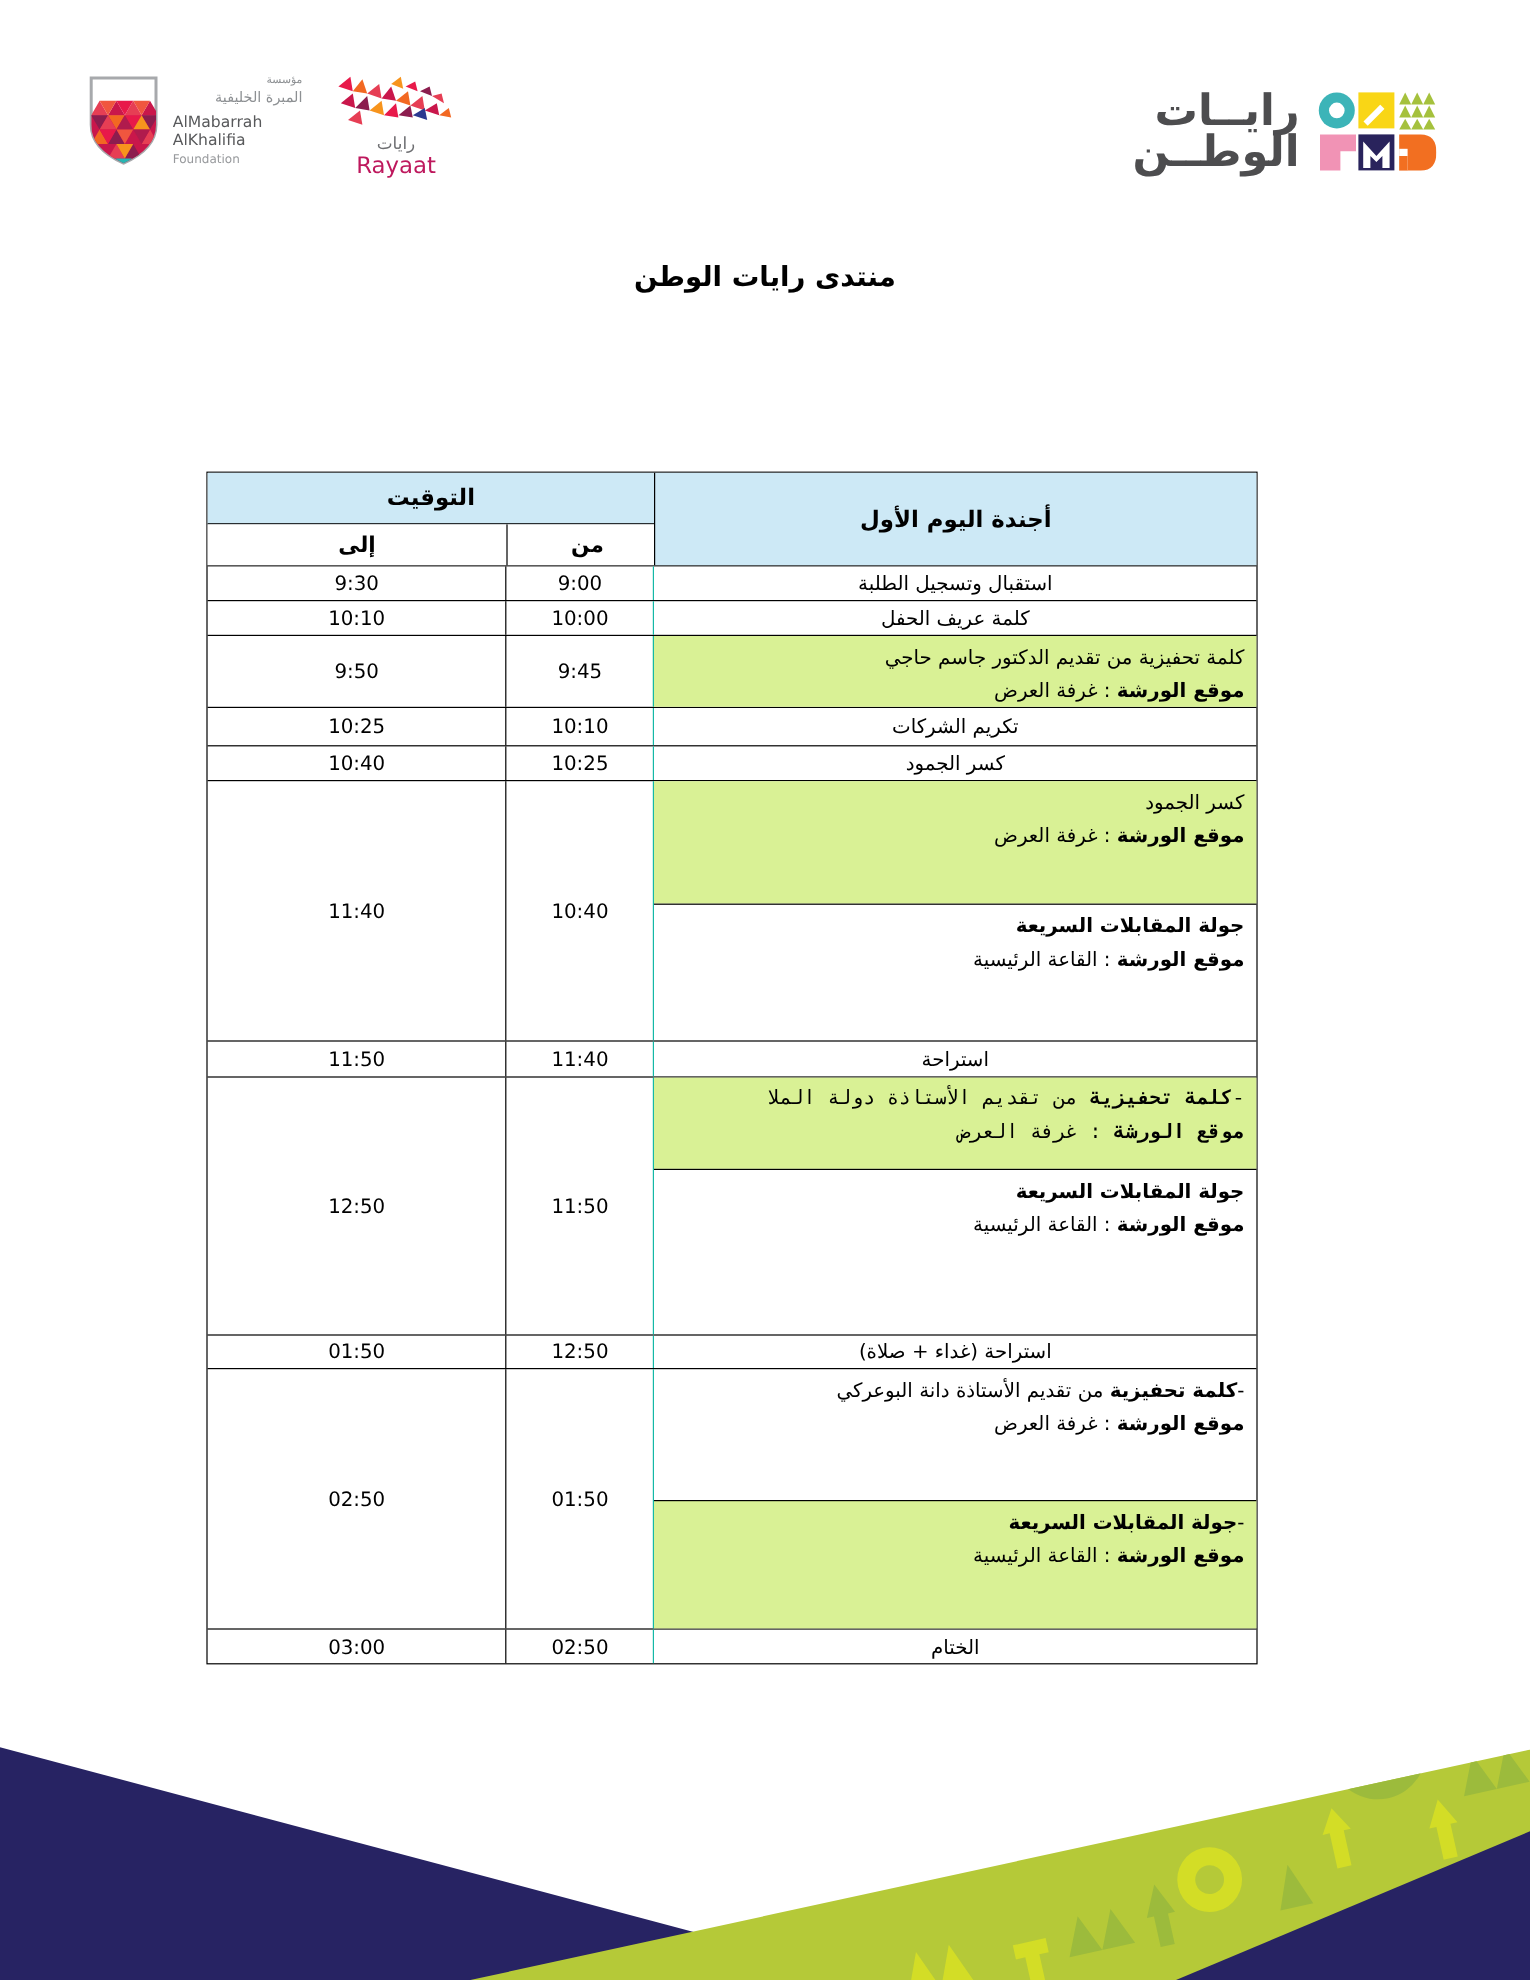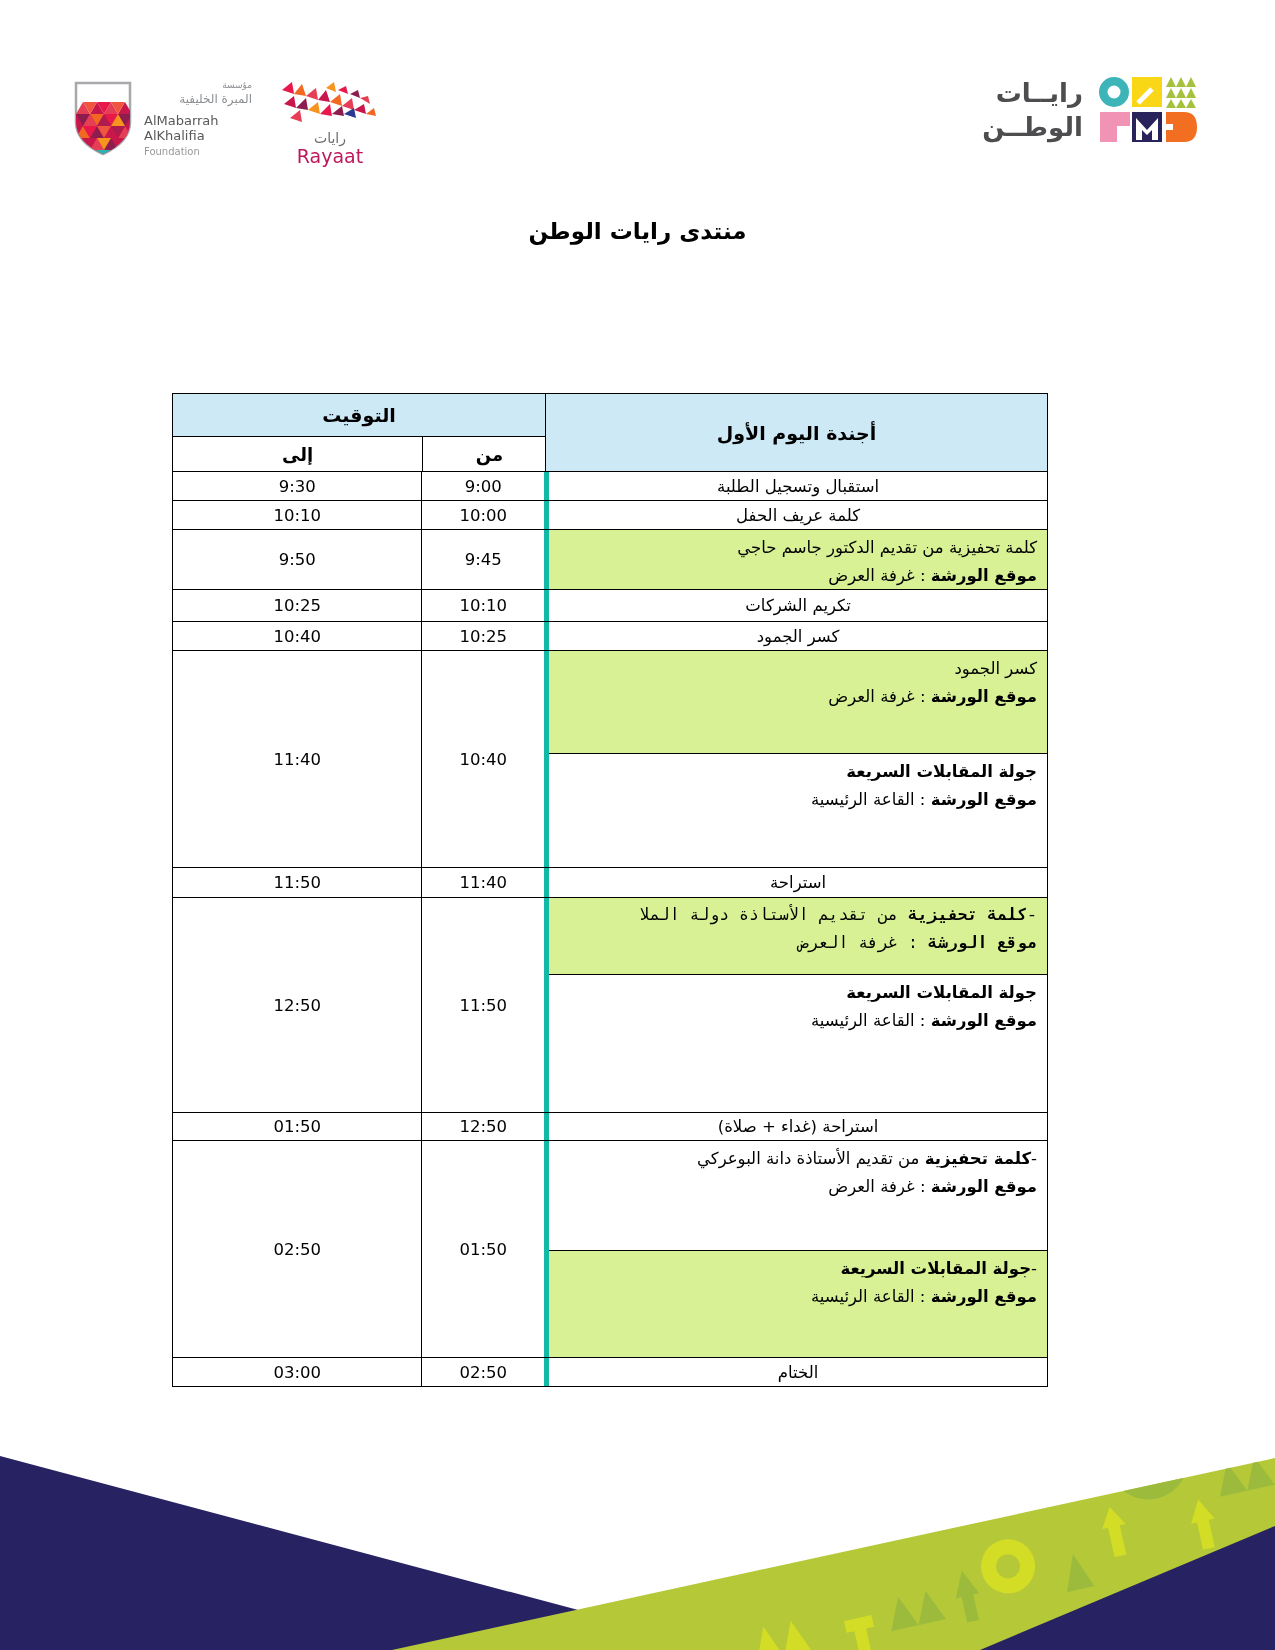--- a/index.html
+++ b/index.html
@@ -1,32 +1,32 @@
 <!DOCTYPE html>
 <html lang="ar"><head>
 <meta charset="utf-8">
 <style>
   html,body{margin:0;padding:0;background:#ffffff;}
   .page{
     position:relative;width:1275px;height:1650px;background:#ffffff;
     overflow:hidden;font-family:"DejaVu Sans",sans-serif;color:#111;
   }
   
-  .logo-left{position:absolute;left:72px;top:80px;display:flex;align-items:flex-start;}
+  .logo-left{position:absolute;left:72px;top:62px;display:flex;align-items:flex-start;}
   .shield-wrap{width:62px;height:78px;}
   .almab-text{margin-left:10px;width:108px;}
   .almab-ar-small{font-size:9px;color:#8d9093;text-align:right;direction:rtl;line-height:11px;}
   .almab-ar{font-size:12px;color:#8d9093;text-align:right;direction:rtl;line-height:16px;margin-bottom:6px;}
   .almab-en1{font-size:13px;color:#58595b;line-height:15px;}
   .almab-en3{font-size:10px;color:#97999c;line-height:14px;margin-top:2px;}
   .rayaat-wrap{margin-left:28px;width:100px;text-align:center;}
   .rayaat-ar{font-size:14px;color:#6d6e71;direction:rtl;line-height:16px;margin-top:2px;text-align:center;}
   .rayaat-en{font-size:19px;color:#be185d;line-height:20px;text-align:center;}
   .logo-right{position:absolute;right:78px;top:74px;display:flex;align-items:center;}
-  .watan-text{font-weight:bold;color:#4d4d4f;font-size:26px;line-height:34px;text-align:right;direction:rtl;margin-right:14px;}
+  .watan-text{font-weight:bold;color:#4d4d4f;font-size:36px;line-height:34px;text-align:right;direction:rtl;margin-right:14px;}
   
   .titles{position:absolute;left:0;right:0;top:218px;text-align:center;direction:rtl;}
   .title-main{font-size:23px;font-weight:bold;color:#000;text-align:center;}
   .title-sub{font-size:23px;font-weight:bold;color:#000;margin-top:34px;}
   
   .agenda-table{
     position:absolute;left:172px;top:393px;width:876px;
     border:1.5px solid #000;box-sizing:border-box;direction:ltr;
     font-size:16.5px;color:#000;
   }
@@ -37,21 +37,21 @@
   .hdr-sub{display:flex;height:34px;}
   .hdr-to{width:249px;box-sizing:border-box;display:flex;align-items:center;justify-content:center;
     font-weight:bold;font-size:18px;direction:rtl;background:#fff;}
   .hdr-from{width:123px;box-sizing:border-box;border-left:1px solid #000;display:flex;align-items:center;
     justify-content:center;font-weight:bold;font-size:18px;direction:rtl;background:#fff;padding-left:11px;}
   .hdr-agenda{width:504px;box-sizing:border-box;border-left:1px solid #000;background:var(--hdrbg);
     display:flex;align-items:center;justify-content:center;font-weight:bold;font-size:19px;direction:rtl;}
   .t-row{display:flex;border-top:1.5px solid #000;}
   .c-to{width:249px;box-sizing:border-box;display:flex;align-items:center;justify-content:center;}
   .c-from{width:123px;box-sizing:border-box;border-left:1px solid #000;display:flex;align-items:center;justify-content:center;}
-  .c-act{width:504px;box-sizing:border-box;border-left:5px solid #14b8a6;direction:rtl;}
+  .c-act{width:504px;box-sizing:border-box;border-left:1px solid #14b8a6;direction:rtl;}
   .act-center{display:flex;align-items:center;justify-content:center;height:100%;}
   .act-lines{padding:4px 10px 0 8px;line-height:28px;text-align:right;}
   .sub-cell{box-sizing:border-box;}
   .sub-cell + .sub-cell{border-top:1.5px solid #000;}
   .green{background:var(--green);}
   
   .footer-art{position:absolute;left:0;bottom:0;width:1275px;height:272px;}
 </style>
 </head>
 <body>

